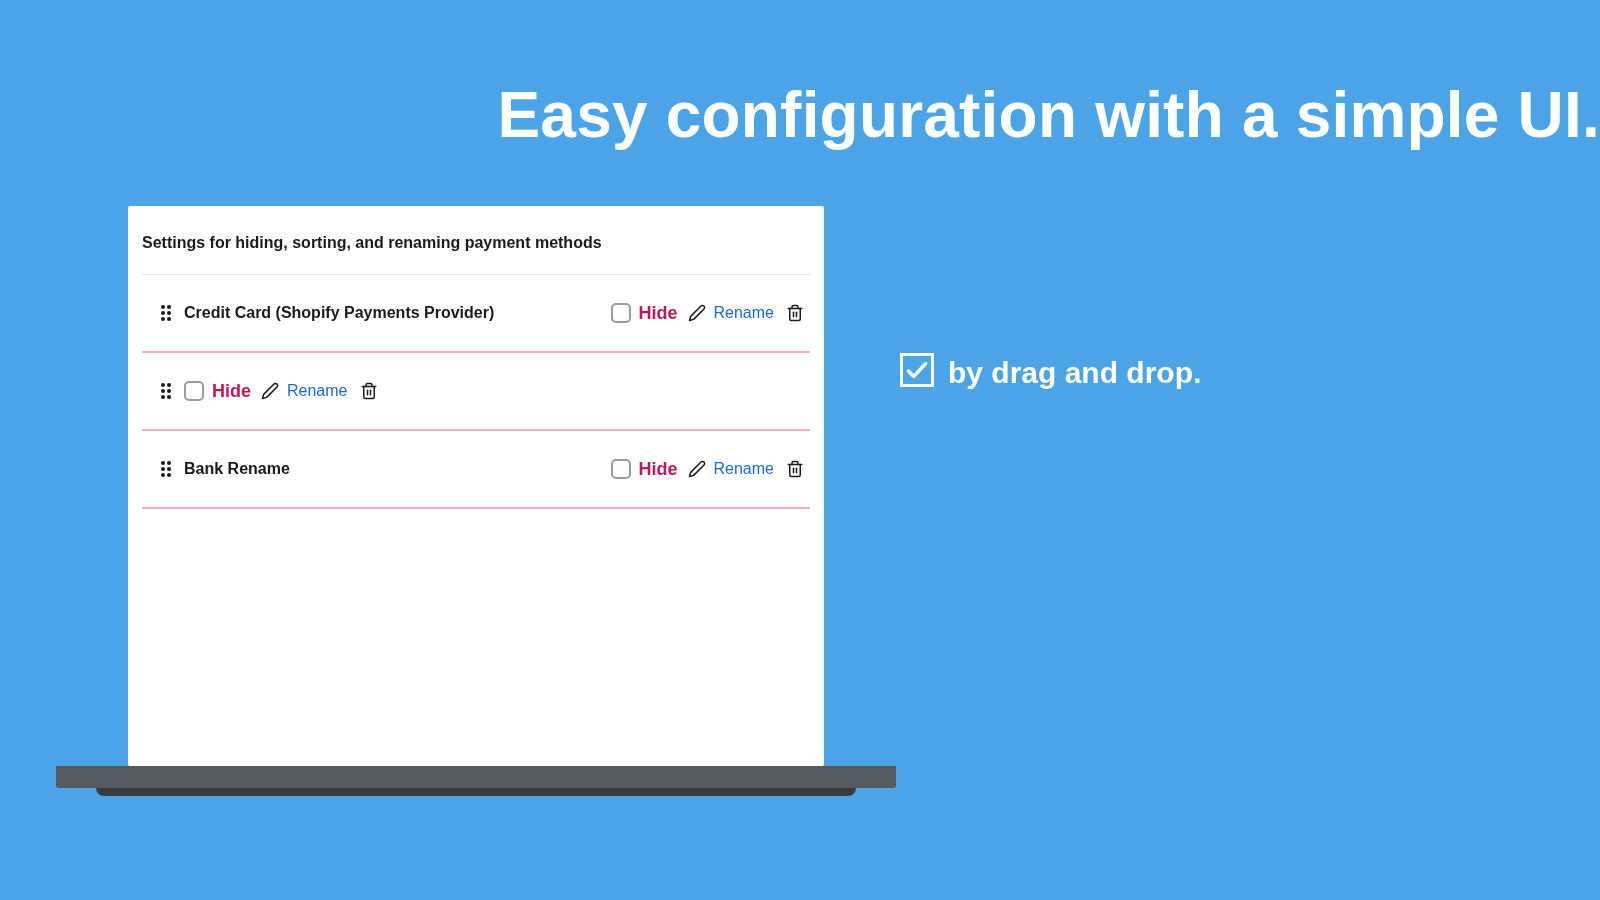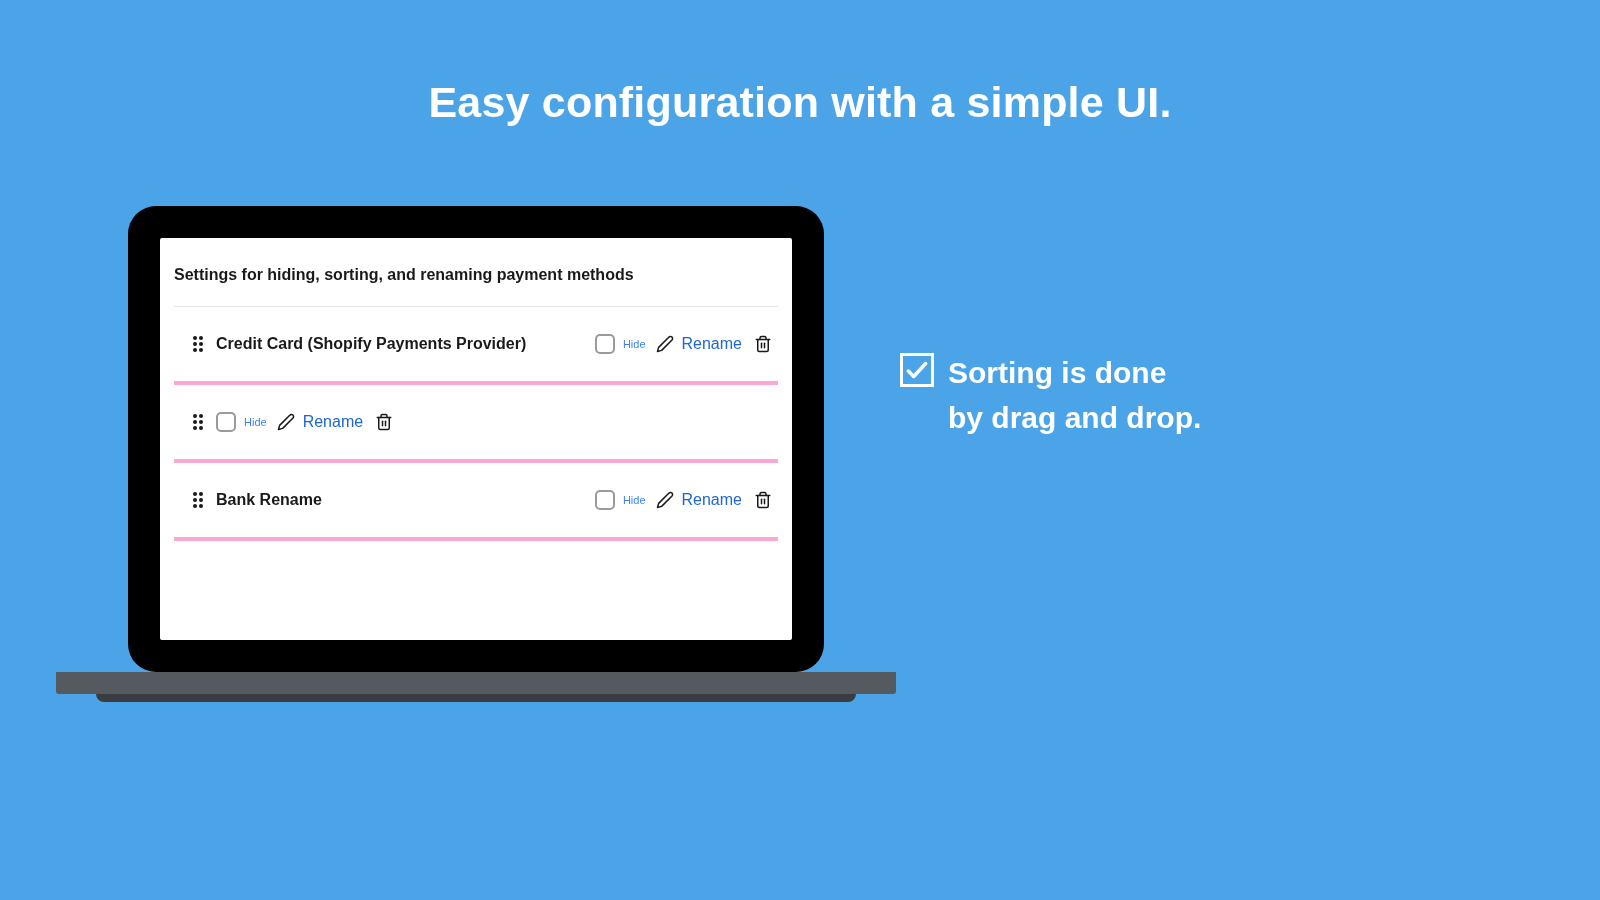--- a/index.html
+++ b/index.html
@@ -9,40 +9,39 @@
     background: #4ba3e8;
     font-family: -apple-system, BlinkMacSystemFont, "Segoe UI", Helvetica, Arial, sans-serif;
     overflow: hidden;
     position: relative;
   }
   .headline {
     position: absolute;
     top: 78px;
     left: 0;
     right: 0;
-    text-align: center;
+    text-align: right;
     color: #ffffff;
-    font-size: 43px;
+    font-size: 64px;
     font-weight: 700;
     letter-spacing: 0.2px;
   }
 
   
   .laptop {
     position: absolute;
     top: 206px;
     left: 128px;
     width: 696px;
   }
   .screen-bezel {
     width: 696px;
-    height: 466px;
+    height: 560px;
     background: #000000;
     border-radius: 28px;
-    padding: 32px;
   }
   .screen {
     width: 100%;
     height: 100%;
     background: #ffffff;
     border-radius: 2px;
     padding: 0 14px;
     overflow: hidden;
   }
   .laptop-base {
@@ -70,21 +69,21 @@
     padding: 28px 0 22px 0;
   }
   .divider {
     border: none;
     border-top: 1px solid #e5e5e5;
   }
   .row {
     display: flex;
     align-items: center;
     height: 78px;
-    border-bottom: 4px solid #f9a8d4;
+    border-bottom: 2px solid #f9a8d4;
     padding: 0 2px;
   }
   .drag-handle {
     width: 20px;
     flex: 0 0 20px;
     display: flex;
     justify-content: center;
     margin-left: 12px;
     margin-right: 8px;
     cursor: grab;
@@ -103,23 +102,23 @@
   }
   .checkbox {
     width: 20px;
     height: 20px;
     border: 2px solid #9a9a9a;
     border-radius: 5px;
     background: #fff;
     cursor: pointer;
   }
   .hide-label {
-    font-size: 11px;
-    color: #3b82f6;
-    font-weight: 400;
+    font-size: 18px;
+    color: #be185d;
+    font-weight: 700;
     margin-right: 2px;
   }
   .pencil {
     display: inline-flex;
     cursor: pointer;
   }
   .rename {
     color: #1e66d0;
     font-size: 16px;
     font-weight: 400;
@@ -278,16 +277,15 @@
   <div class="laptop-foot"></div>
 </div>
 
 <div class="callout">
   <span class="check-square">
     <svg width="26" height="26" viewBox="0 0 24 24" fill="none" stroke="#ffffff" stroke-width="3.2" stroke-linecap="round" stroke-linejoin="round">
         <polyline points="4 13 9 18 20 6"></polyline>
       </svg>
   </span>
   <div class="callout-text">
-    <div>Sorting is done</div>
     <div>by drag and drop.</div>
   </div>
 </div>
 
 </body></html>

